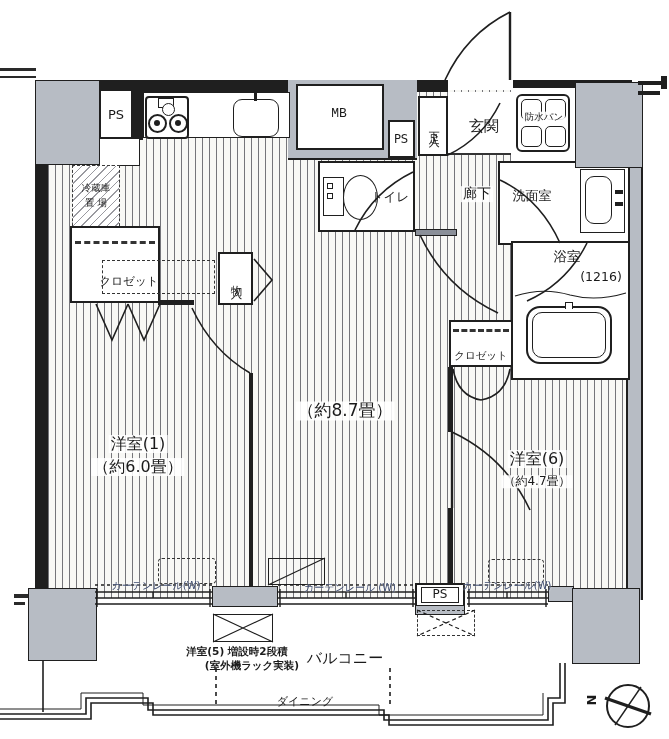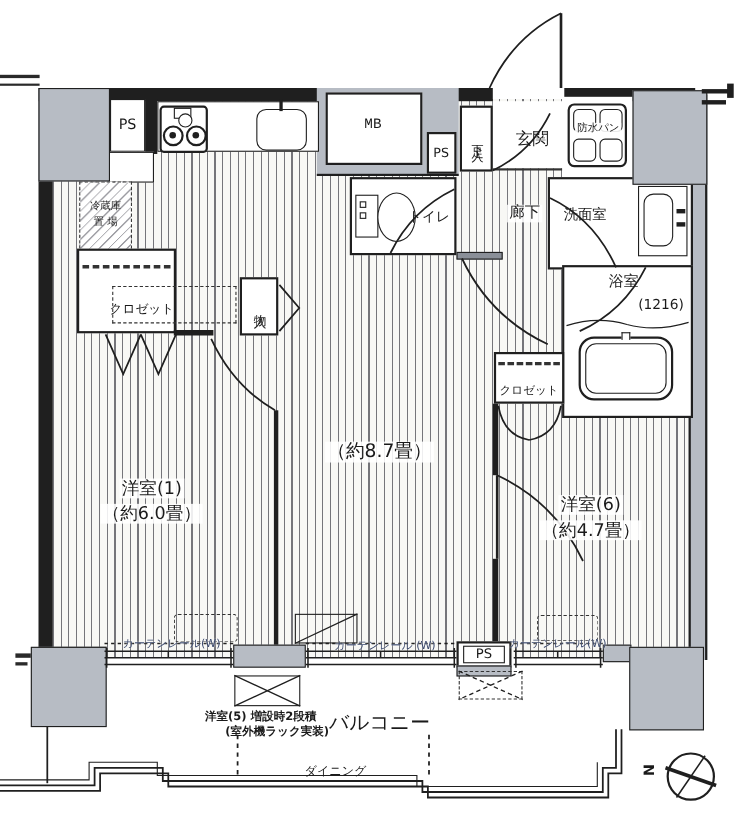--- a/index.html
+++ b/index.html
@@ -190,24 +190,24 @@
   <div class="lbl nobg" style="left:532px;top:196px;font-size:13px;">洗面室</div>
   <div class="lbl nobg" style="left:567px;top:257px;font-size:13.5px;">浴室</div>
   <div class="lbl nobg" style="left:565px;top:277px;font-size:12.5px;margin-left:36px;">(1216)</div>
   <div class="lbl nobg" style="left:129px;top:281px;font-size:11.5px;">クロゼット</div>
   <div class="lbl nobg vert" style="left:236px;top:278px;font-size:11.5px;">物入</div>
   <div class="lbl nobg" style="left:481px;top:356px;font-size:10.5px;">クロゼット</div>
   <div class="lbl" style="left:345px;top:411px;font-size:17px;">（約8.7畳）</div>
   <div class="lbl" style="left:138px;top:444px;font-size:16px;">洋室(1)</div>
   <div class="lbl" style="left:138px;top:467px;font-size:16px;">（約6.0畳）</div>
   <div class="lbl" style="left:537px;top:459px;font-size:16px;">洋室(6)</div>
-  <div class="lbl" style="left:537px;top:482px;font-size:16px;">（約4.7畳）</div>
+  <div class="lbl" style="left:537px;top:482px;font-size:12px;">（約4.7畳）</div>
   <div class="lbl nobg blue" style="left:156px;top:586px;font-size:10px;text-shadow:0 0 2px #fff;">カーテンレール(W)</div>
   <div class="lbl nobg blue" style="left:350px;top:588px;font-size:10px;text-shadow:0 0 2px #fff;">カーテンレール (W)</div>
   <div class="lbl nobg blue" style="left:507px;top:586px;font-size:10px;text-shadow:0 0 2px #fff;">カーテンレール(W)</div>
   <div class="lbl nobg" style="left:440px;top:595px;font-size:12px;">PS</div>
   <div class="lbl nobg" style="left:237px;top:652px;font-size:10.5px;font-weight:bold;">洋室(5) 増設時2段積</div>
   <div class="lbl nobg" style="left:237px;top:666px;font-size:10.5px;font-weight:bold;margin-left:15px;">(室外機ラック実装)</div>
-  <div class="lbl nobg" style="left:345px;top:658px;font-size:18px;">バルコニー</div>
+  <div class="lbl nobg" style="left:345px;top:658px;font-size:15px;">バルコニー</div>
   <div class="lbl nobg" style="left:305px;top:702px;font-size:11px;">ダイニング</div>
   <div class="lbl nobg" style="left:592px;top:700px;font-size:13px;font-weight:bold;transform:translate(-50%,-50%) rotate(-90deg);">N</div>
 
 </div>
 
 </body></html>

